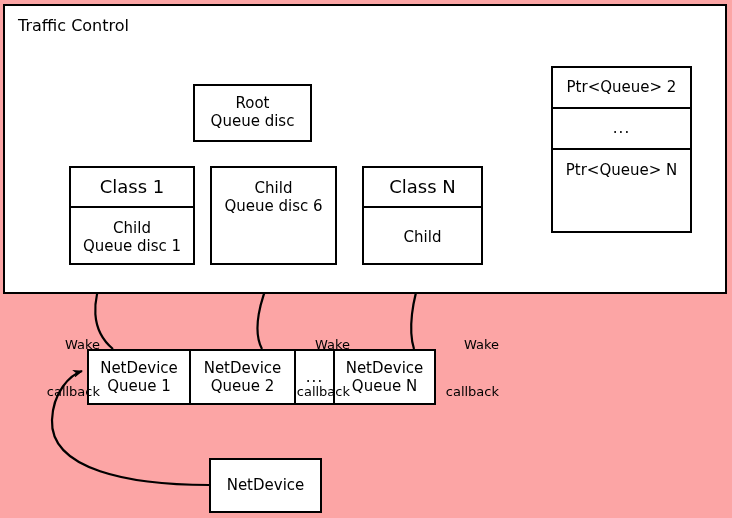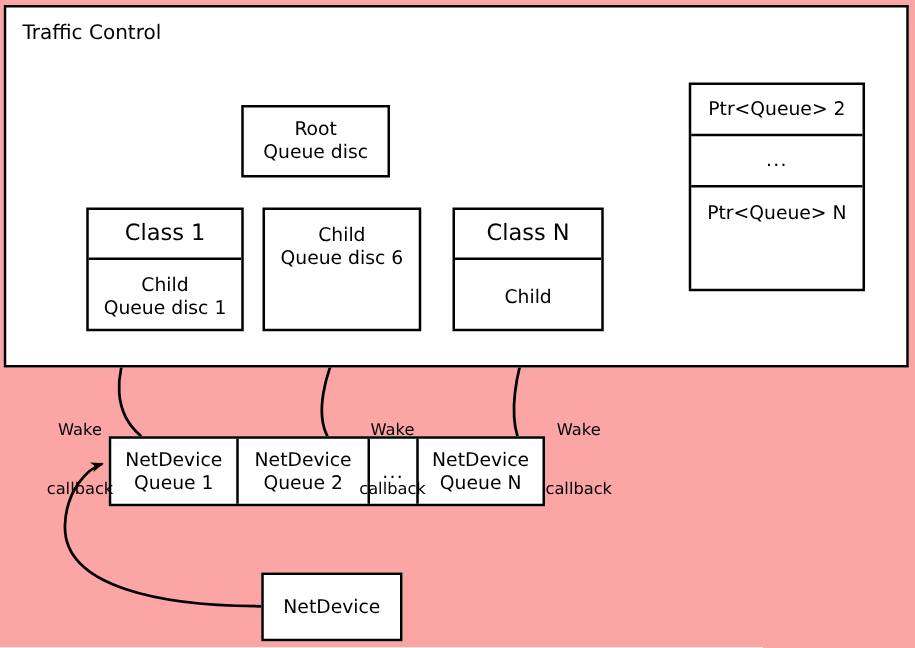--- a/index.html
+++ b/index.html
@@ -31,21 +31,21 @@
     flex-direction: column;
     align-items: center;
     justify-content: center;
     text-align: center;
     color: #000000;
     line-height: 1.18;
   }
   .plain-label {
     position: absolute;
     color: #000000;
-    text-align: center;
+    text-align: right;
     line-height: 1.2;
     white-space: pre;
   }
   
   #traffic-control-box {
     left: 3px;
     top: 4px;
     width: 724px;
     height: 290px;
     display: block;

